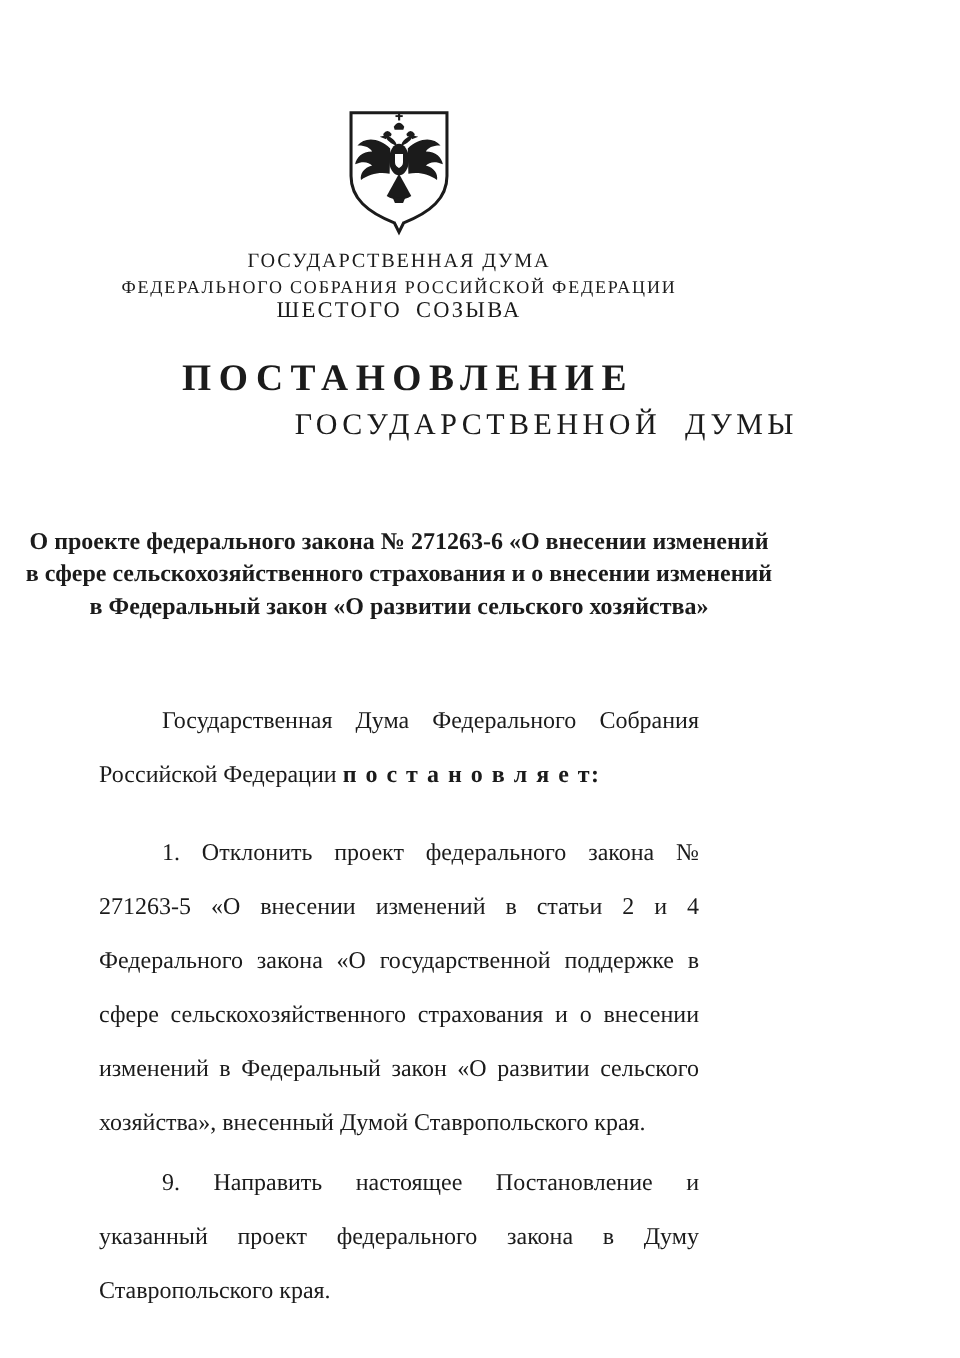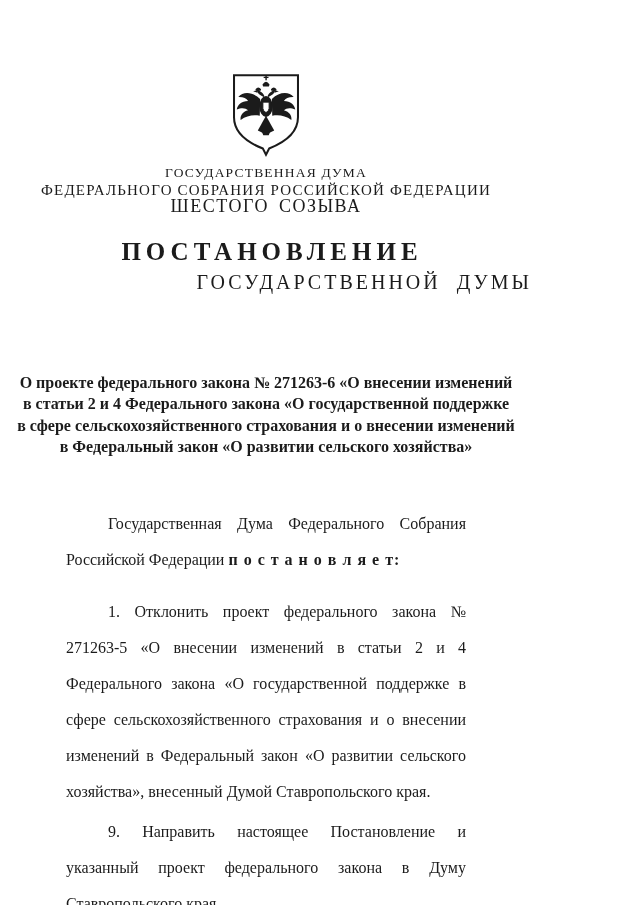--- a/index.html
+++ b/index.html
@@ -10,33 +10,33 @@
     color: #1b1b1b;
     overflow: hidden;
   }
   .page { width: 532px; height: 905px; position: relative; }
 
   .emblem-wrap { text-align: center; padding-top: 72px; }
   .emblem { display: inline-block; width: 78px; height: 86px; }
 
   .org { text-align: center; margin-top: 3px; line-height: 16.5px; }
   .org-line1 { font-size: 13.5px; letter-spacing: 1.2px; }
-  .org-line2 { font-size: 15px; letter-spacing: 1.2px; }
-  .org-line3 { font-size: 18px; letter-spacing: 1.5px; word-spacing: 4px; }
+  .org-line2 { font-size: 12px; letter-spacing: 1.2px; }
+  .org-line3 { font-size: 15px; letter-spacing: 1.5px; word-spacing: 4px; }
 
   .doc-type { text-align: center; margin-top: 23px; }
   .doc-type-main {
     font-size: 25px; font-weight: bold; letter-spacing: 5px; padding-left: 12px;
   }
   .doc-type-sub {
     font-size: 20px; letter-spacing: 3px; word-spacing: 8px; margin-top: 5px; text-align: right;
   }
 
   .doc-title {
-    margin-top: 78px;
+    margin-top: 56px;
     text-align: center;
     font-weight: bold;
     font-size: 16px;
     line-height: 21.5px;
   }
 
   .body-text {
     margin: 48px 62px 0 62px;
     font-size: 16px;
     line-height: 36px;
@@ -90,21 +90,20 @@
     <div class="org-line3">ШЕСТОГО СОЗЫВА</div>
   </div>
 
   <div class="doc-type">
     <div class="doc-type-main">ПОСТАНОВЛЕНИЕ</div>
     <div class="doc-type-sub">ГОСУДАРСТВЕННОЙ  ДУМЫ</div>
   </div>
 
   <div class="doc-title">
     <div>О проекте федерального закона № 271263-6 «О внесении изменений</div>
-    <div>в статьи 2 и 4 Федерального закона «О государственной поддержке</div>
     <div>в сфере сельскохозяйственного страхования и о внесении изменений</div>
     <div>в Федеральный закон «О развитии сельского хозяйства»</div>
   </div>
 
   <div class="body-text">
     <p class="intro"><span>Государственная Дума Федерального Собрания Российской Федерации </span><b>п о с т а н о в л я е т:</b></p>
     <p>1. Отклонить проект федерального закона № 271263-5 «О внесении изменений в статьи 2 и 4 Федерального закона «О государственной поддержке в сфере сельскохозяйственного страхования и о внесении изменений в Федеральный закон «О развитии сельского хозяйства», внесенный Думой Ставропольского края.</p>
     <p>9. Направить настоящее Постановление и указанный проект федерального закона в Думу Ставропольского края.</p>
   </div>
 

